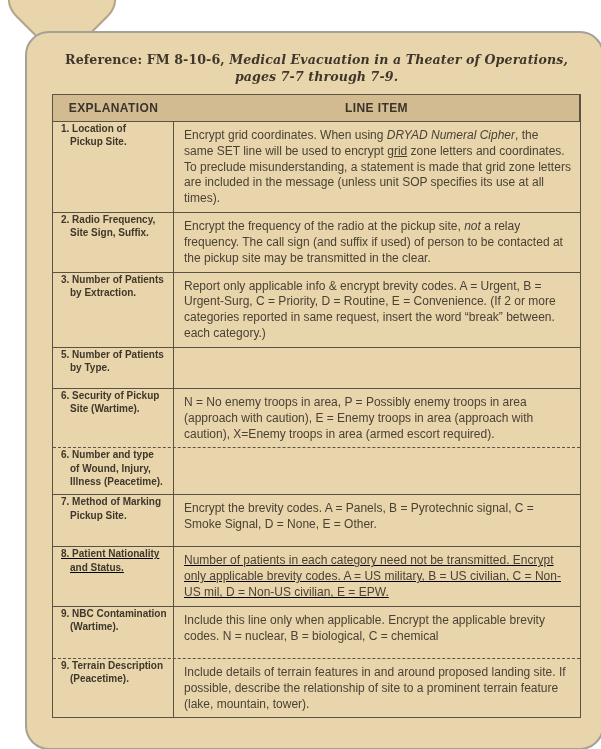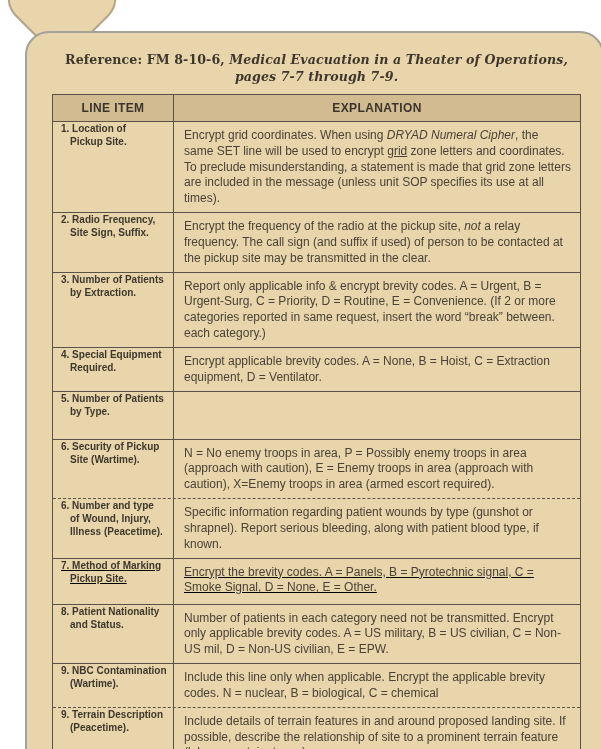--- a/index.html
+++ b/index.html
@@ -122,22 +122,22 @@
 </style>
 </head>
 <body>
 
 <div class="flap"></div>
 
 <div class="card">
   <div class="ref"><span>Reference: FM 8-10-6, </span><span class="it">Medical Evacuation in a Theater of Operations, pages 7-7 through 7-9.</span></div>
   <div class="tbl">
     <div class="thead">
+      <div class="th th-right">EXPLANATION</div>
       <div class="th th-left">LINE ITEM</div>
-      <div class="th th-right">EXPLANATION</div>
     </div>
     <div class="tbody">
         <div class="row">
           <div class="cell label">
             <div>1. Location of</div>
             <div class="cont">Pickup Site.</div>
           </div>
           <div class="cell expl"><span>Encrypt grid coordinates. When using </span><span class="it">DRYAD Numeral Cipher</span><span>, the same SET line will be used to encrypt </span><span class="un">grid</span><span> zone letters and coordinates. To preclude misunderstanding, a statement is made that grid zone letters are included in the message (unless unit SOP specifies its use at all times).</span></div>
         </div>
         <div class="row">
@@ -146,48 +146,40 @@
             <div class="cont">Site Sign, Suffix.</div>
           </div>
           <div class="cell expl"><span>Encrypt the frequency of the radio at the pickup site, </span><span class="it">not</span><span> a relay frequency. The call sign (and suffix if used) of person to be contacted at the pickup site may be transmitted in the clear.</span></div>
         </div>
         <div class="row">
           <div class="cell label">
             <div>3. Number of Patients</div>
             <div class="cont">by Extraction.</div>
           </div>
           <div class="cell expl"><span>Report only applicable info &amp; encrypt brevity codes. A = Urgent, B = Urgent-Surg, C = Priority, D = Routine, E = Convenience. (If 2 or more categories reported in same request, insert the word “break” between. each category.)</span></div>
-        </div>
-        <div class="row">
-          <div class="cell label">
-            <div>4. Special Equipment</div>
-            <div class="cont">Required.</div>
-          </div>
-          <div class="cell expl"><span>Encrypt applicable brevity codes. A = None, B = Hoist, C = Extraction equipment, D = Ventilator.</span></div>
         </div>
         <div class="row">
           <div class="cell label">
             <div>5. Number of Patients</div>
             <div class="cont">by Type.</div>
           </div>
         </div>
         <div class="row dashed">
           <div class="cell label">
             <div>6. Security of Pickup</div>
             <div class="cont">Site (Wartime).</div>
           </div>
           <div class="cell expl"><span>N = No enemy troops in area, P = Possibly enemy troops in area (approach with caution), E = Enemy troops in area (approach with caution), X=Enemy troops in area (armed escort required).</span></div>
         </div>
         <div class="row">
           <div class="cell label">
             <div>6. Number and type</div>
             <div class="cont">of Wound, Injury,</div>
             <div class="cont">Illness (Peacetime).</div>
           </div>
-          <div class="cell expl"><span>Specific information regarding patient wounds by type (gunshot or shrapnel). Report serious bleeding, along with patient blood type, if known.</span></div>
         </div>
         <div class="row">
           <div class="cell label">
             <div>7. Method of Marking</div>
             <div class="cont">Pickup Site.</div>
           </div>
           <div class="cell expl"><span>Encrypt the brevity codes. A = Panels, B = Pyrotechnic signal, C = Smoke Signal, D = None, E = Other.</span></div>
         </div>
         <div class="row">
           <div class="cell label">

